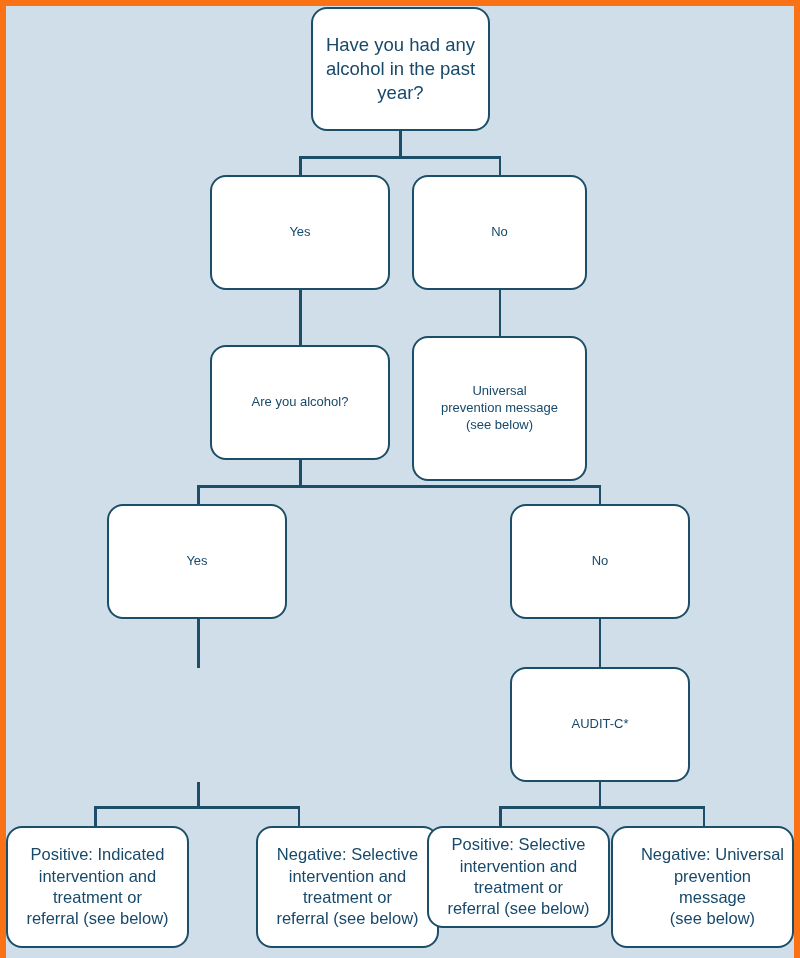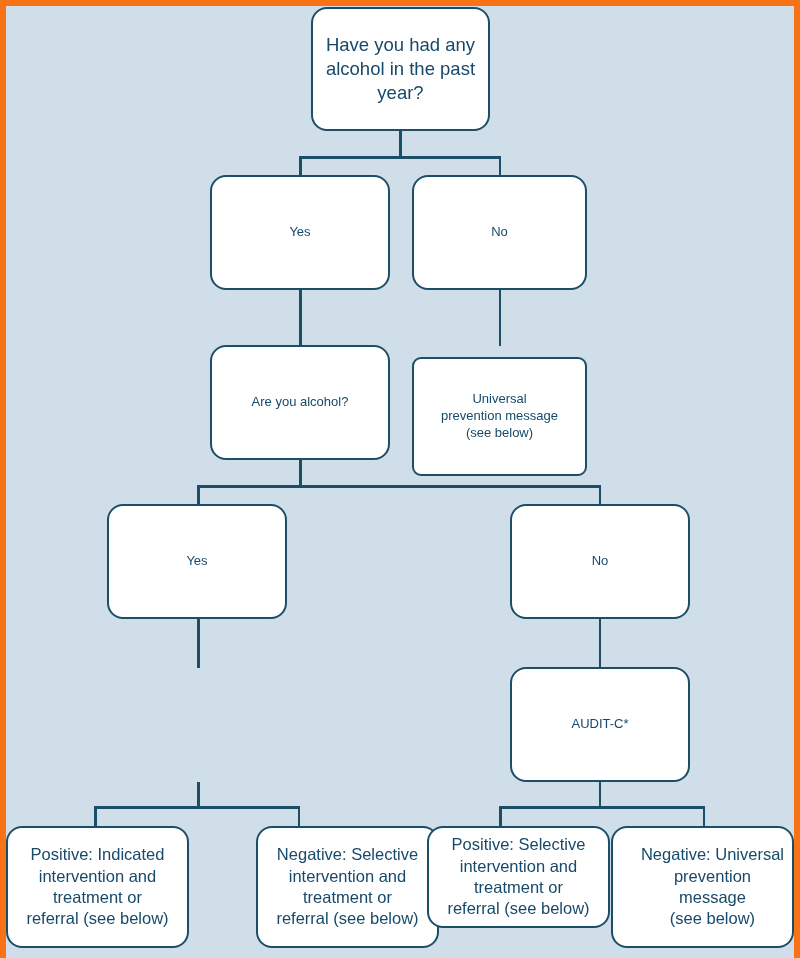--- a/index.html
+++ b/index.html
@@ -97,21 +97,21 @@
   </div>
 
   <div class="node f17" style="left:412px; top:175px; width:175px; height:115px;">
     <span class="txt">No</span>
   </div>
 
   <div class="node f17" style="left:210px; top:345px; width:180px; height:115px;">
     <span class="txt">Are you alcohol?</span>
   </div>
 
-  <div class="node f17" style="left:412px; top:357px; width:175px; height:119px;border-radius:9px;">
+  <div class="node f17" style="left:412px; top:336px; width:175px; height:145px;">
     <span class="txt">Universal
 prevention message
 (see below)</span>
   </div>
 
   <div class="node f17" style="left:107px; top:504px; width:180px; height:115px;">
     <span class="txt">Yes</span>
   </div>
 
   <div class="node f17" style="left:510px; top:504px; width:180px; height:115px;">

